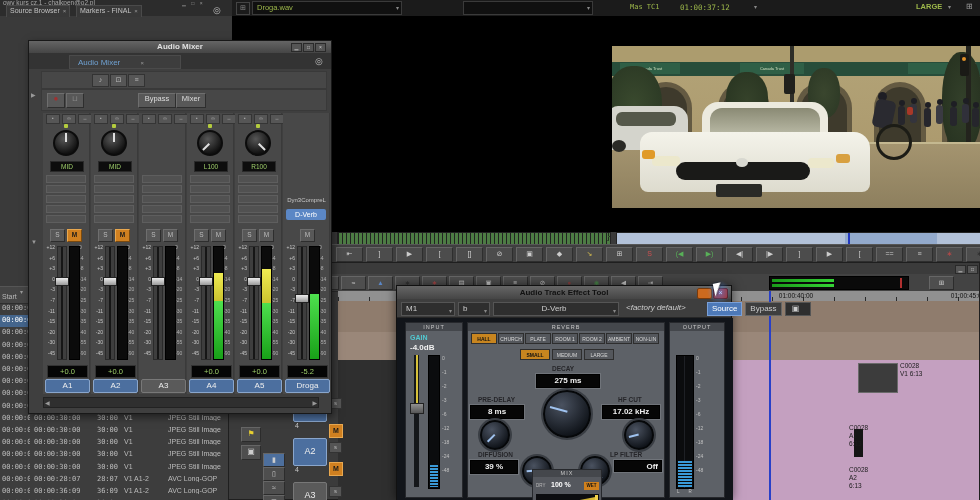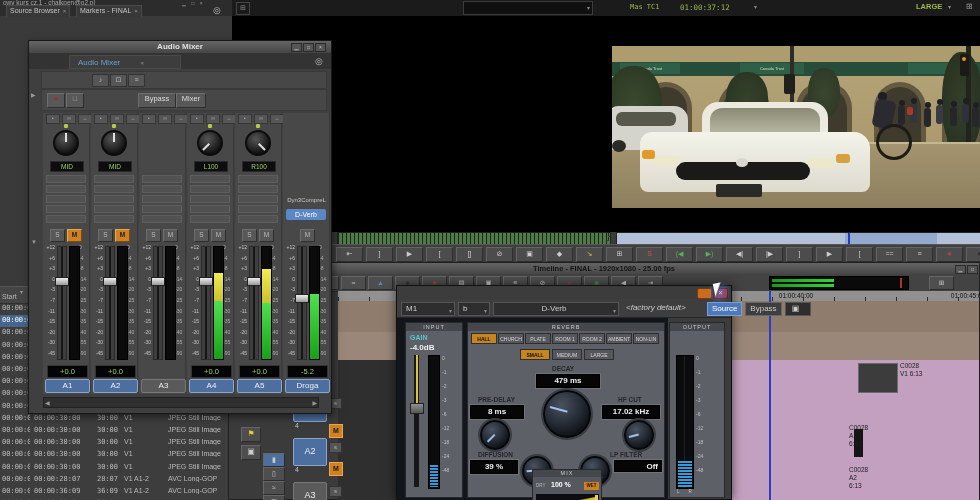--- a/index.html
+++ b/index.html
@@ -148,21 +148,21 @@
   #fx-close{position:absolute;left:316px;top:2px;width:13px;height:9px;background:#a03030;border-radius:2px;
      font-size:7px;color:#fff;text-align:center;line-height:8px;border:1px solid #5a1515;}
   #fx-toolbar{position:absolute;left:0;top:13px;width:100%;height:19px;background:#3e3e3e;border-bottom:1px solid #262626;
      display:flex;gap:3px;padding:3px 0 0 4px;box-sizing:border-box;}
   .fdd{height:12px;background:#2e2e2e;border:1px solid #555;font-size:8px;color:#ccc;line-height:12px;
      padding:0 8px 0 4px;position:relative;flex:none;white-space:nowrap;overflow:hidden;}
   .fdd .ddc{top:2px;}
   #fx-preset{font-style:italic;border:none;background:none;padding-right:2px;}
   #fx-compare{background:#4d79b8;color:#fff;border:1px solid #7aa0d8;text-align:center;padding:0 4px;}
   #fx-bypass{text-align:center;background:#3e3e3e;border:1px solid #666;padding:0 4px;}
-  #fx-plug{position:absolute;left:0;top:32px;width:271px;height:183px;background:#12151a;}
+  #fx-plug{position:absolute;left:0;top:32px;width:336px;height:183px;background:#12151a;}
   .fxpanel{position:absolute;top:4px;height:176px;background:#5d6167;border:1px solid #26282c;box-sizing:border-box;}
   .fxhead{position:absolute;left:0;top:0;width:100%;height:8px;background:#44474c;font-size:5.5px;color:#c8c8c8;
      text-align:center;line-height:8px;letter-spacing:1px;}
   .fxlab{position:absolute;font-size:6.5px;font-weight:bold;color:#26262a;}
   .fxval{position:absolute;background:#060606;border:1px solid #000;box-shadow:0 0 0 1px #70747a;
      font-size:8px;font-weight:bold;color:#f0f0f0;text-align:center;}
   .fxbtn{height:11px;background:#54575c;border:1px solid #2e2e2e;font-size:5px;color:#d8d8d8;
      text-align:center;line-height:10px;flex:none;box-sizing:border-box;overflow:hidden;}
   .fxbtn.on{background:#c8851f;color:#111;font-weight:bold;}
   .fxknob{position:absolute;border-radius:50%;background:radial-gradient(circle at 38% 30%,#4a5260,#10141a 75%);
@@ -195,20 +195,24 @@
     <div class="a" id="winbtns">▁ □ ×</div>
     <div class="a tab" style="left:6px">
       <span>Source Browser</span><span class="tabx">×</span>
     </div>
     <div class="a tab" style="left:76px">
       <span>Markers - FINAL</span><span class="tabx">×</span>
     </div>
     <div class="a" id="topmenu">◎</div>
     <div class="a" id="topbar-r">
       <div class="a" style="left:4px;top:2px;width:12px;height:11px;border:1px solid #444;color:#888;font-size:7px;text-align:center;line-height:10px">⊞</div>
+      <div class="dd" style="left:20px;width:140px">
+        <span class="grn">Droga.wav</span>
+        <span class="ddc">▾</span>
+      </div>
       <div class="dd" style="left:231px;width:120px">
         <span class="ddc">▾</span>
       </div>
       <span class="a mono grn" style="left:398px;top:3px;font-size:7px">Mas TC1</span>
       <span class="a mono grn" style="left:448px;top:3px;font-size:7.5px">01:00:37:12</span>
       <span class="a" style="left:522px;top:3px;font-size:6px;color:#888">▾</span>
       <span class="a grn" style="left:684px;top:2px;font-size:7.5px;font-weight:bold">LARGE</span>
       <span class="a" style="left:716px;top:3px;font-size:6px;color:#888">▾</span>
       <span class="a" style="left:734px;top:2px;font-size:8px;color:#999">⊞</span>
     </div>
@@ -324,21 +328,20 @@
       <div class="tbtn">]</div>
       <div class="tbtn">▶</div>
       <div class="tbtn">[</div>
       <div class="tbtn">==</div>
       <div class="tbtn">≡</div>
       <div class="tbtn" style="color: rgb(192, 72, 72);">∗</div>
       <div class="tbtn" style="color: rgb(42, 42, 42);">∗</div>
     </div>
 
   <div class="a" id="tl">
-    <div class="a" id="tl-title">Timeline - FINAL - 1920x1080 - 25.00 fps</div>
     <div class="wbtn" style="left:726px">▁</div>
     <div class="wbtn" style="left:738px">□</div>
     <div class="a" id="tl-toolbar">
       <div id="tlb-icons">
           <div class="sbtn">|</div>
           <div class="sbtn">[</div>
           <div class="sbtn">]</div>
           <div class="sbtn">[]</div>
           <div class="sbtn">≈</div>
           <div class="sbtn" style="color: rgb(90, 134, 198);">▲</div>
@@ -891,20 +894,21 @@
       </div>
     <div id="mx-scroll">
       <span class="edgearrow" style="top:1px">◀</span>
       <span class="a" style="right:1px;top:1px;font-size:6px;color:#999">▶</span>
     </div>
     <span class="a" style="left:2px;top:50px;font-size:6px;color:#999">▶</span>
     <span class="a" style="left:2px;top:198px;font-size:6px;color:#999">▼</span>
   </div>
 
   <div class="a" id="fx">
+    <div id="fx-title">Audio Track Effect Tool</div>
     <div id="fx-min"></div>
     <div id="fx-close">×</div>
     <div id="fx-toolbar">
       <div class="fdd" style="width:40px">
         <span>M1</span>
         <span class="ddc">▾</span></div>
       <div class="fdd" style="width:18px">
         <span>b</span>
         <span class="ddc">▾</span></div>
       <div class="fdd" style="width:112px;text-align:center">
@@ -951,21 +955,21 @@
             <div class="fxbtn" style="width: 26px;">ROOM 2</div>
             <div class="fxbtn" style="width: 26px;">AMBIENT</div>
             <div class="fxbtn" style="width: 26px;">NON-LIN</div>
           </div>
         <div class="a" id="fx-sizes" style="left:52px;top:26px;display:flex;gap:2px">
             <div class="fxbtn on" style="width: 30px;">SMALL</div>
             <div class="fxbtn" style="width: 30px;">MEDIUM</div>
             <div class="fxbtn" style="width: 30px;">LARGE</div>
           </div>
         <div class="fxlab" style="left:84px;top:42px">DECAY</div>
-        <div class="fxval" style="left:68px;top:51px;width:62px;height:12px;line-height:12px">479 ms</div>
+        <div class="fxval" style="left:68px;top:51px;width:62px;height:12px;line-height:12px">275 ms</div>
         <div class="fxknob" style="left:75px;top:67px;width:48px;height:48px">
           <div class="fxptr" style="transform:rotate(-75deg)"></div>
           </div>
         <div class="fxlab" style="left:10px;top:73px">PRE-DELAY</div>
         <div class="fxval" style="left:2px;top:82px;width:52px;height:12px;line-height:12px">8 ms</div>
         <div class="fxknob" style="left:12px;top:97px;width:30px;height:30px">
           <div class="fxptr" style="transform:rotate(-135deg)"></div>
           </div>
         <div class="fxlab" style="left:150px;top:73px">HF CUT</div>
         <div class="fxval" style="left:134px;top:82px;width:56px;height:12px;line-height:12px">17.02 kHz</div>

